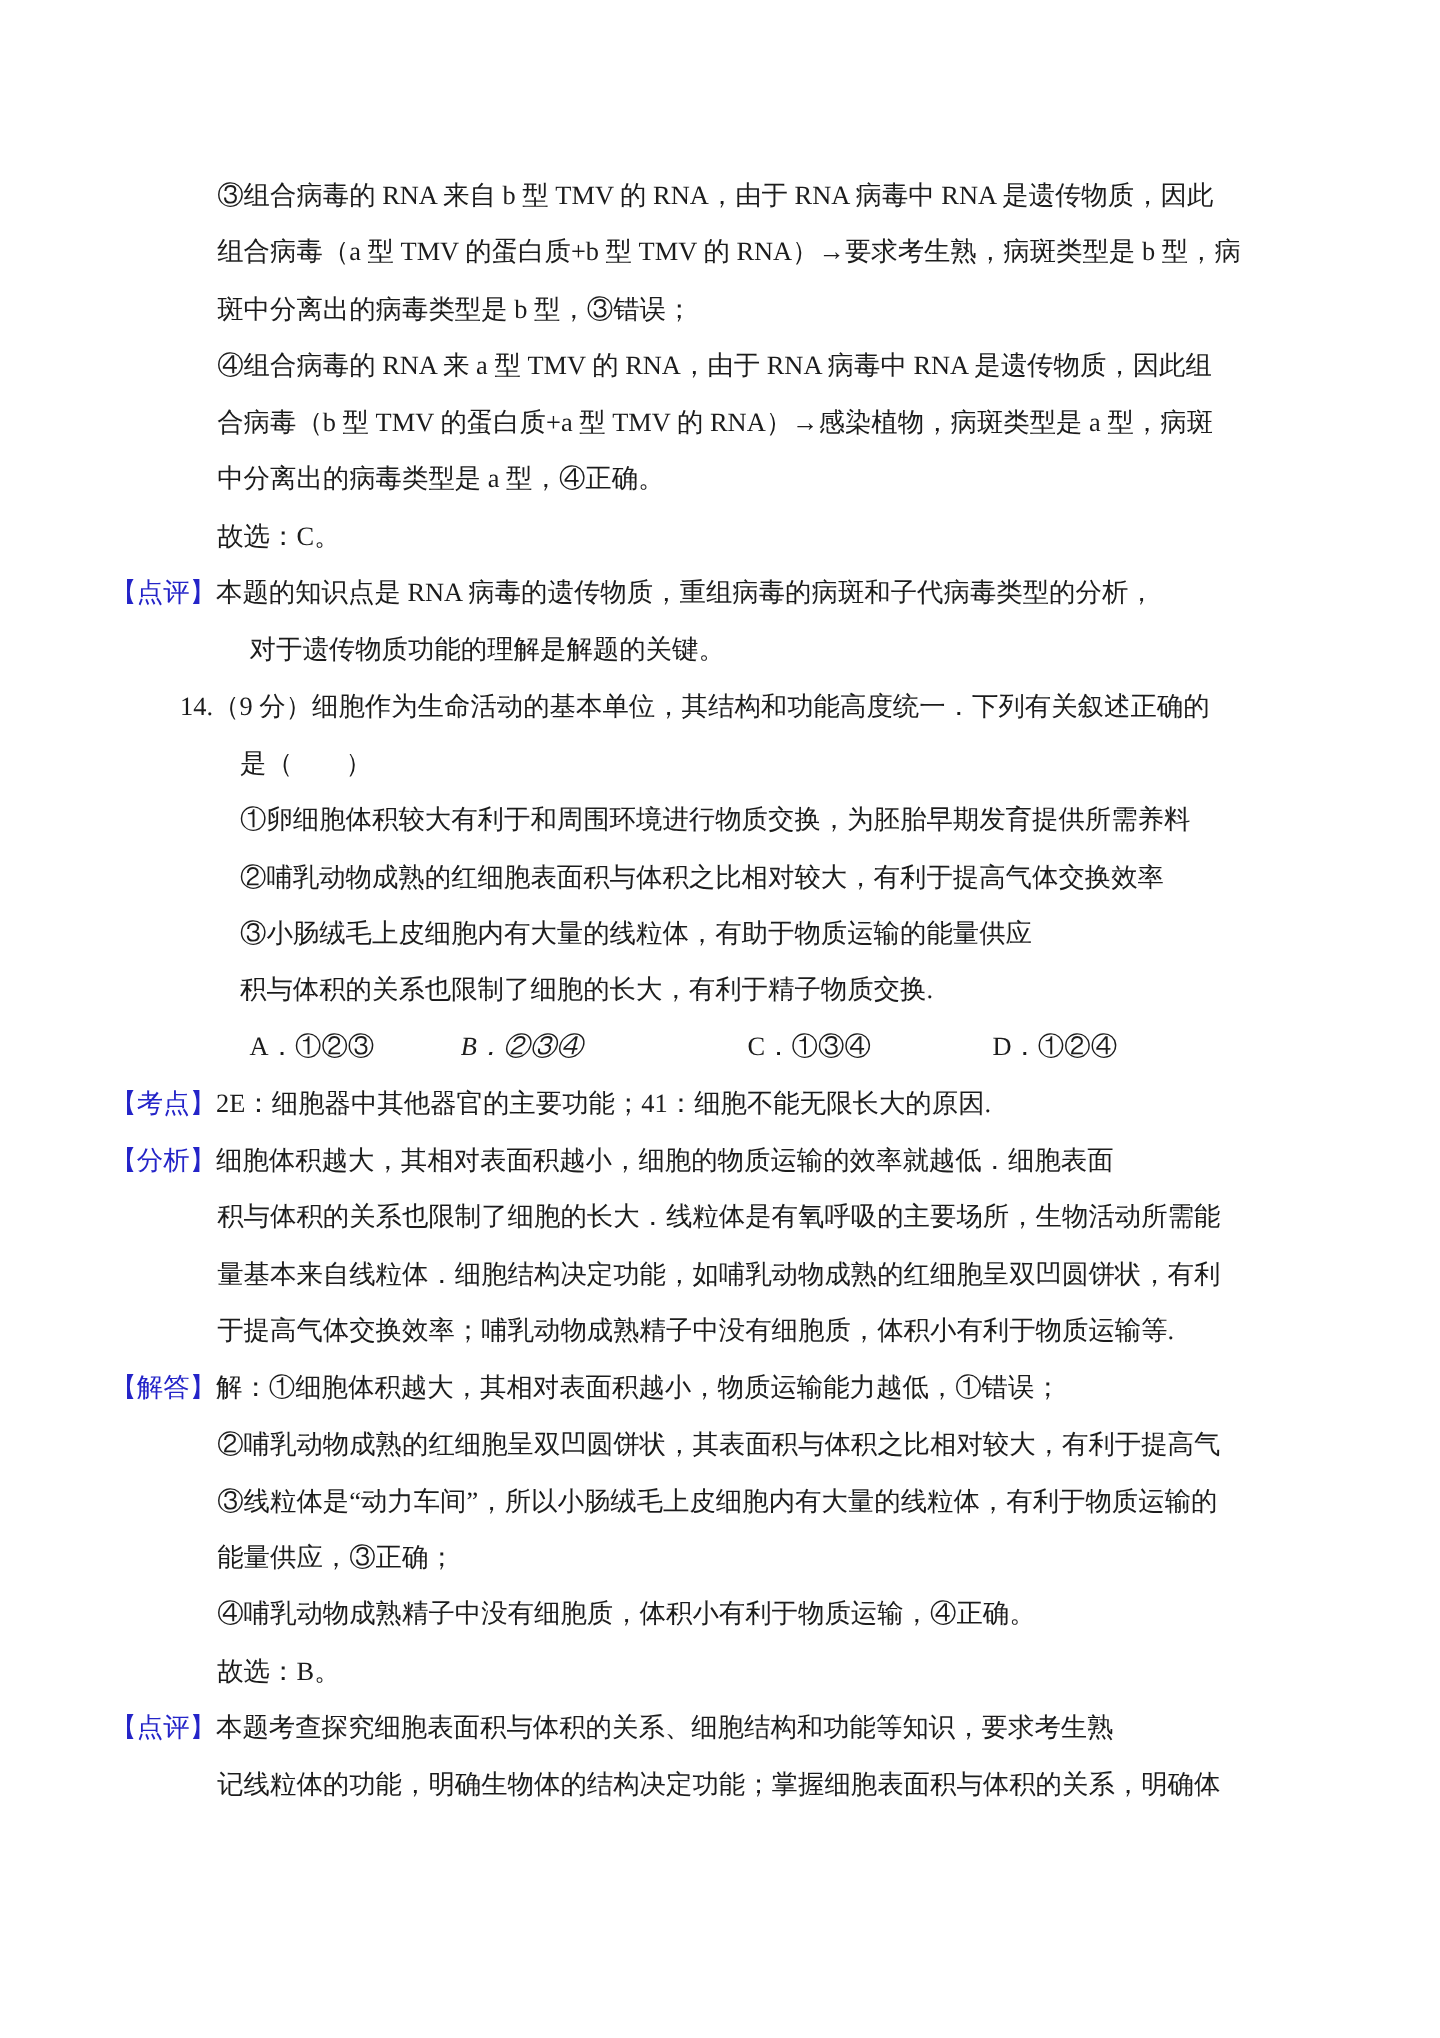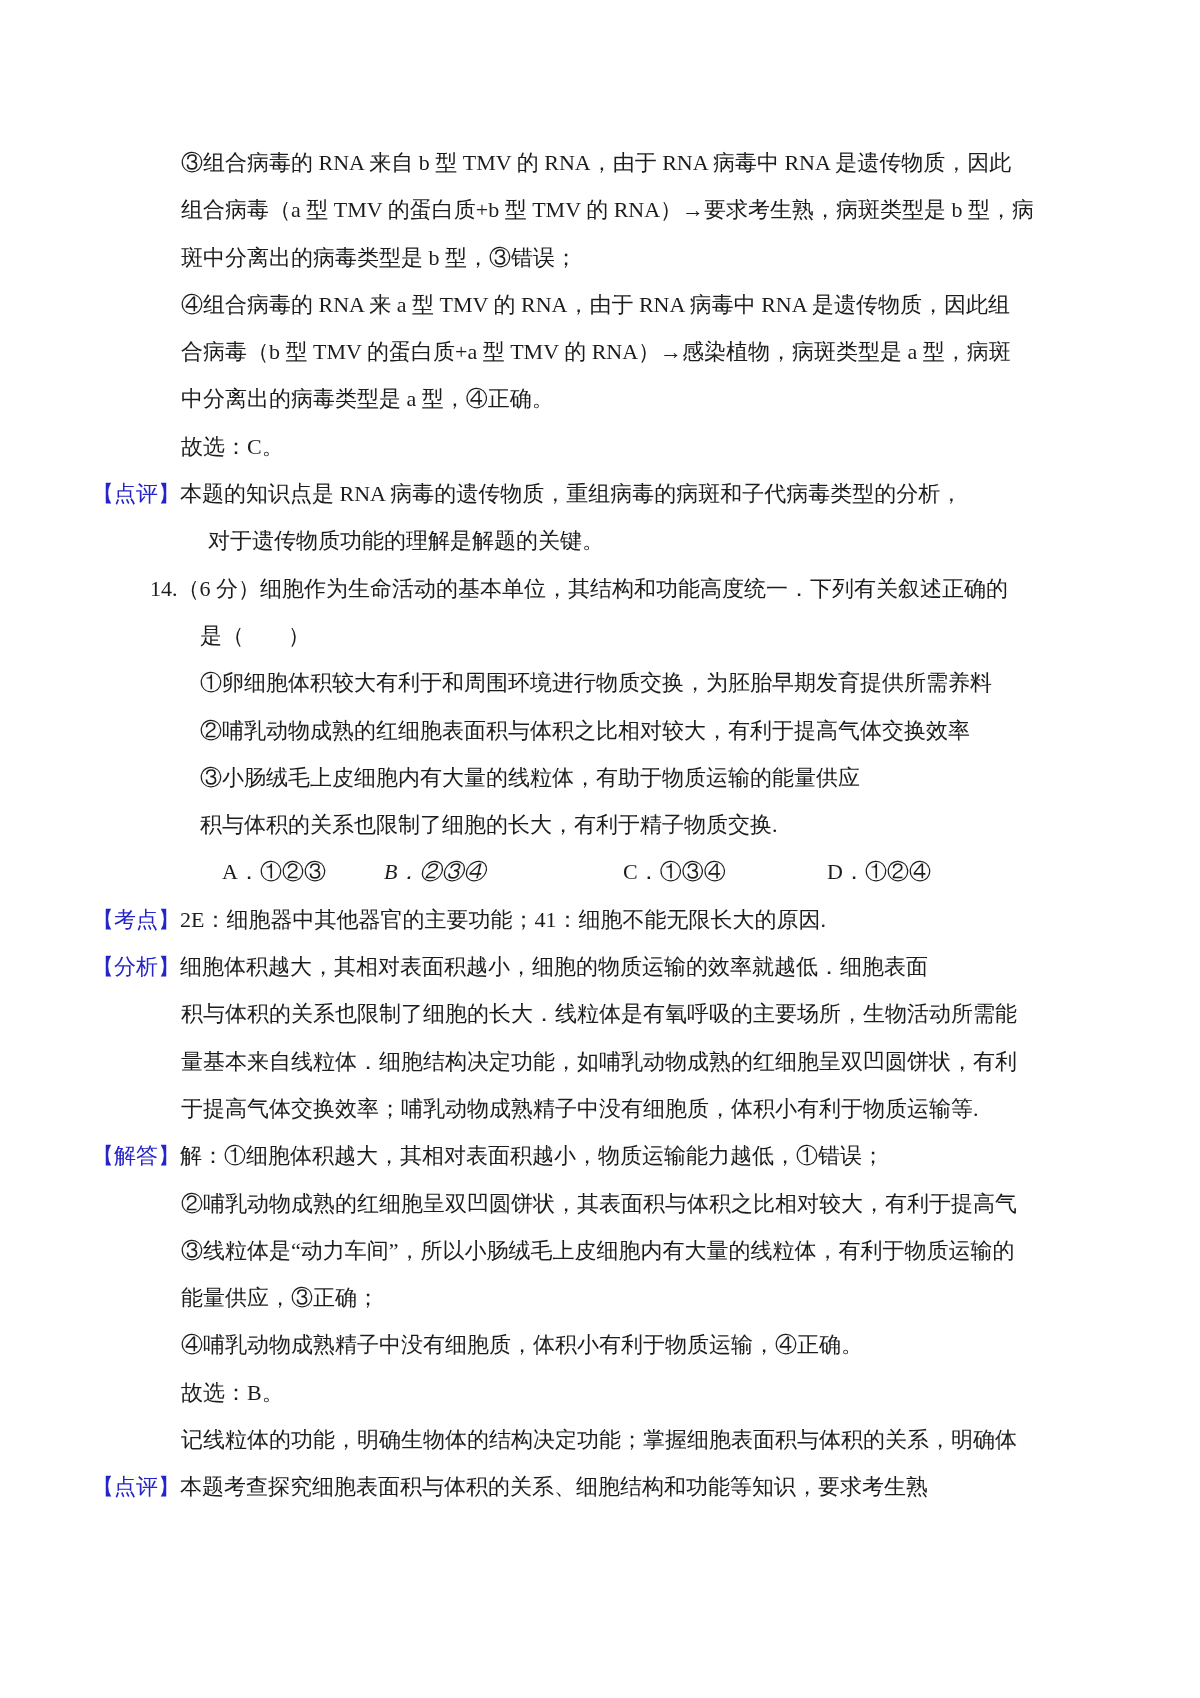--- a/index.html
+++ b/index.html
@@ -33,21 +33,21 @@
     color: var(--ink);
   }
   .indent-base    { padding-left: 181px; }
   .indent-label   { padding-left: 92px; }
   .indent-num     { padding-left: 150px; }
   .indent-sub     { padding-left: 200px; }
   .indent-cont    { padding-left: 208px; }
   .indent-options { padding-left: 0; }
   .sec-label { color: var(--label-blue); }
   .opt { position: absolute; top: 0; }
-  .opt-0 { left: 222px; text-align: center; }
+  .opt-0 { left: 208px; text-align: center; }
   .opt-1 { left: 384px; font-style: italic; }
   .opt-2 { left: 623px; }
   .opt-3 { left: 827px; }
 </style>
 </head>
 <body>
 
 <main id="doc">
   <div id="lines">
       <div class="line indent-base">
@@ -71,21 +71,21 @@
       <div class="line indent-base">
     <span class="line-text">故选：C。</span>
   </div>
       <div class="line indent-label">
     <span class="sec-label">【点评】</span><span class="line-text">本题的知识点是 RNA 病毒的遗传物质，重组病毒的病斑和子代病毒类型的分析，</span>
   </div>
       <div class="line indent-cont">
     <span class="line-text">对于遗传物质功能的理解是解题的关键。</span>
   </div>
       <div class="line indent-num">
-    <span class="line-text">14.（6 分）细胞作为生命活动的基本单位，其结构和功能高度统一．下列有关叙述正确的</span>
+    <span class="line-text">14.（9 分）细胞作为生命活动的基本单位，其结构和功能高度统一．下列有关叙述正确的</span>
   </div>
       <div class="line indent-sub">
     <span class="line-text">是（　　）</span>
   </div>
       <div class="line indent-sub">
     <span class="line-text">①卵细胞体积较大有利于和周围环境进行物质交换，为胚胎早期发育提供所需养料</span>
   </div>
       <div class="line indent-sub">
     <span class="line-text">②哺乳动物成熟的红细胞表面积与体积之比相对较大，有利于提高气体交换效率</span>
   </div>
@@ -128,20 +128,20 @@
   </div>
       <div class="line indent-base">
     <span class="line-text">能量供应，③正确；</span>
   </div>
       <div class="line indent-base">
     <span class="line-text">④哺乳动物成熟精子中没有细胞质，体积小有利于物质运输，④正确。</span>
   </div>
       <div class="line indent-base">
     <span class="line-text">故选：B。</span>
   </div>
+      <div class="line indent-label">
+    <span class="sec-label">【点评】</span><span class="line-text">本题考查探究细胞表面积与体积的关系、细胞结构和功能等知识，要求考生熟</span>
+  </div>
       <div class="line indent-base">
     <span class="line-text">记线粒体的功能，明确生物体的结构决定功能；掌握细胞表面积与体积的关系，明确体</span>
-  </div>
-      <div class="line indent-label">
-    <span class="sec-label">【点评】</span><span class="line-text">本题考查探究细胞表面积与体积的关系、细胞结构和功能等知识，要求考生熟</span>
   </div>
     </div>
 </main>
 
 </body></html>

